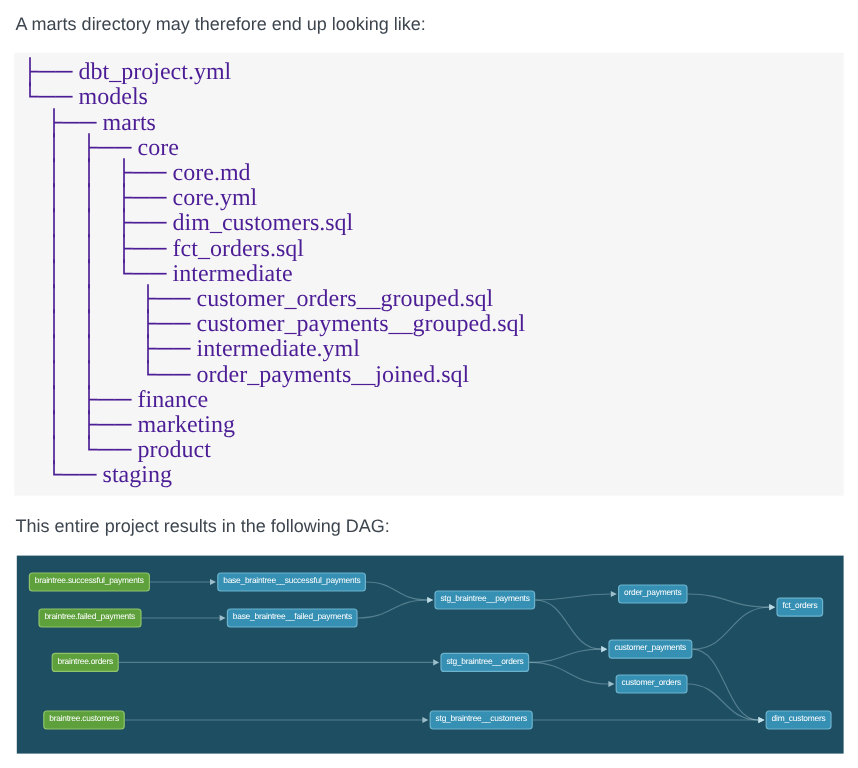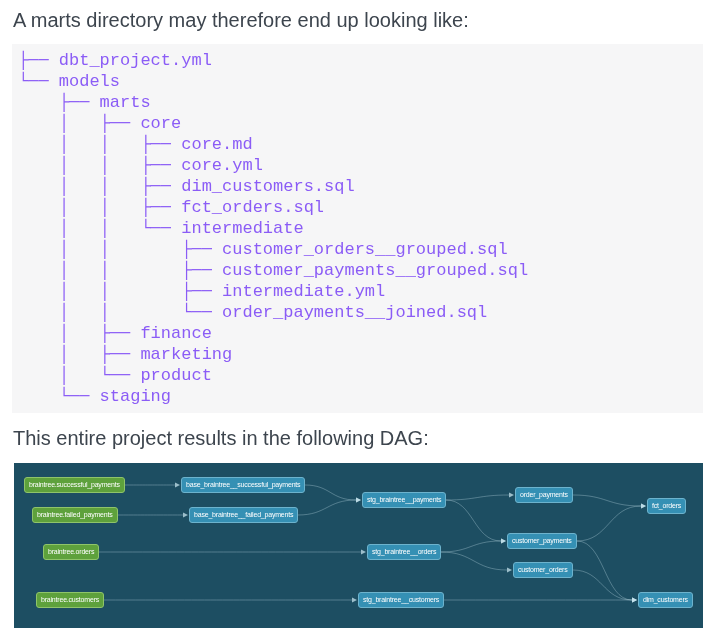--- a/index.html
+++ b/index.html
@@ -2,32 +2,32 @@
 <html><head>
 <meta charset="utf-8">
 <style>
   html,body{margin:0;padding:0;background:#ffffff;}
   body{
     width:715px;height:640px;overflow:hidden;position:relative;
     font-family:"Liberation Sans",sans-serif;
   }
   .para{
     margin:0;padding:0;
-    font-size:20px;line-height:19px;color:#3d454e;
+    font-size:15px;line-height:19px;color:#3d454e;
   }
   #intro-marts{position:absolute;left:13px;top:11px;}
   #intro-dag{position:absolute;left:13px;top:429px;text-align:center;}
   #code-block{
     position:absolute;left:12px;top:44px;width:691px;height:369px;
     background:#f6f6f7;box-sizing:border-box;
   }
   #code-block pre{
     margin:0;padding:6px 8px 6px 6px;
-    font-family:Liberation Mono, monospace;
-    font-size:17px;line-height:21px;color:#8b5cf6;
+    font-family:Liberation Serif, serif;
+    font-size:20px;line-height:21px;color:#4c1d95;
   }
   #dag-canvas{
     position:absolute;left:14px;top:463px;width:689px;height:165px;
     background:#1d4e62;overflow:hidden;
   }
   #dag-edges{position:absolute;left:0;top:0;z-index:0;}
   .dag-node{
     position:absolute;z-index:1;
     font-size:7px;letter-spacing:-0.2px;line-height:8px;
     color:#ffffff;padding:3px 4px;border-radius:3px;white-space:nowrap;

